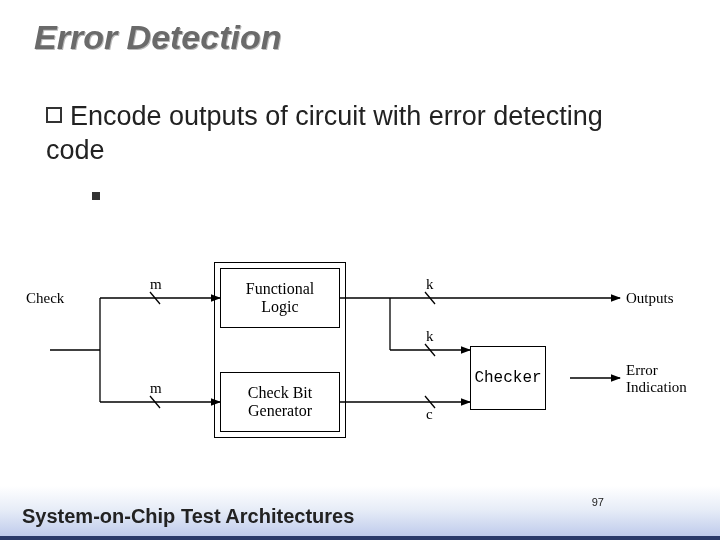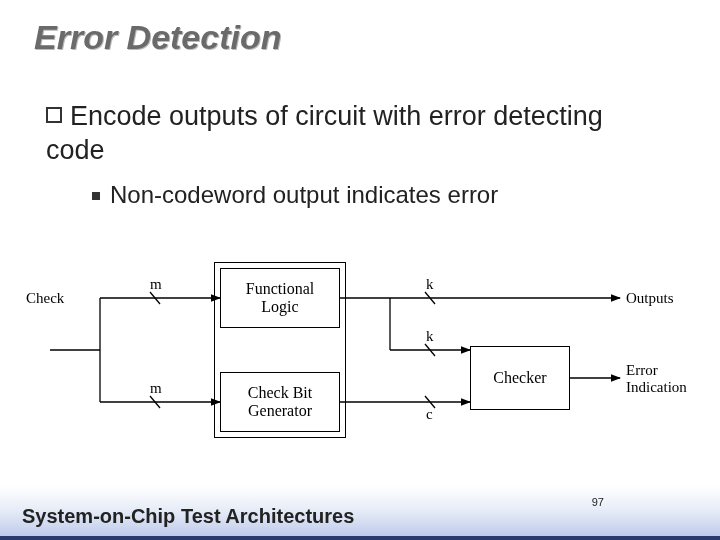--- a/index.html
+++ b/index.html
@@ -142,21 +142,21 @@
 
 <div class="slide">
 
   <div class="title">Error Detection</div>
 
   <div class="bullet1">
     <span class="sq"></span><span>Encode outputs of circuit with error detecting code</span>
   </div>
 
   <div class="bullet2">
-    <span class="dot"></span><span>Non-codeword output indicates error</span>
+    <span class="dot"></span>
   </div>
 
   <div class="diagram">
 
     <svg class="wires" viewBox="0 0 660 210">
       <defs>
         <marker id="arrow" markerWidth="8" markerHeight="8" refX="7" refY="3" orient="auto">
           <path d="M0,0 L8,3 L0,6 Z" fill="#000"></path>
         </marker>
       </defs>
@@ -186,21 +186,21 @@
     </svg>
 
     <div class="dbox" style="left:190px; top:18px; width:120px; height:60px; white-space:pre-line;">Functional
 Logic</div>
 
     <div class="dbox" style="left:190px; top:122px; width:120px; height:60px; white-space:pre-line;">Check Bit
 Generator</div>
 
     <div style="position:absolute; left:184px; top:12px; width:132px; height:176px; border:1.3px solid #000; box-sizing:border-box; pointer-events:none;"></div>
 
-    <div class="dbox" style="left:440px; top:96px; width:100px; height:64px;">Checker</div>
+    <div class="dbox" style="left:440px; top:96px; width:76px; height:64px;font-family:Liberation Mono, monospace;">Checker</div>
 
     <div class="dlabel" style="left:-4px; top:40px;">Check</div>
     <div class="dlabel" style="left:120px; top:26px;">m</div>
     <div class="dlabel" style="left:120px; top:130px;">m</div>
 
     <div class="dlabel" style="left:396px; top:26px;">k</div>
     <div class="dlabel" style="left:396px; top:78px;">k</div>
     <div class="dlabel" style="left:396px; top:156px;">c</div>
 
     <div class="dlabel" style="left:596px; top:40px;">Outputs</div>

